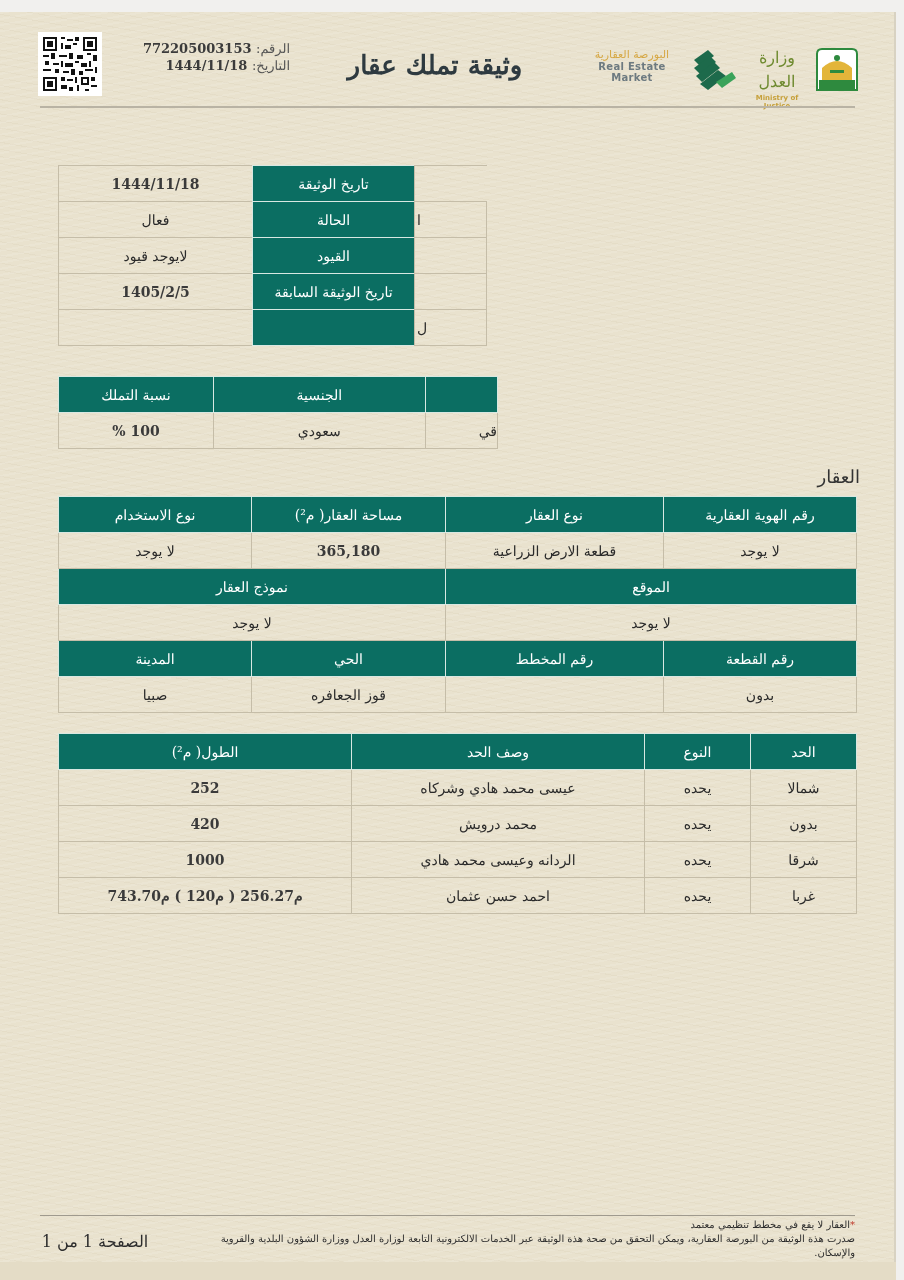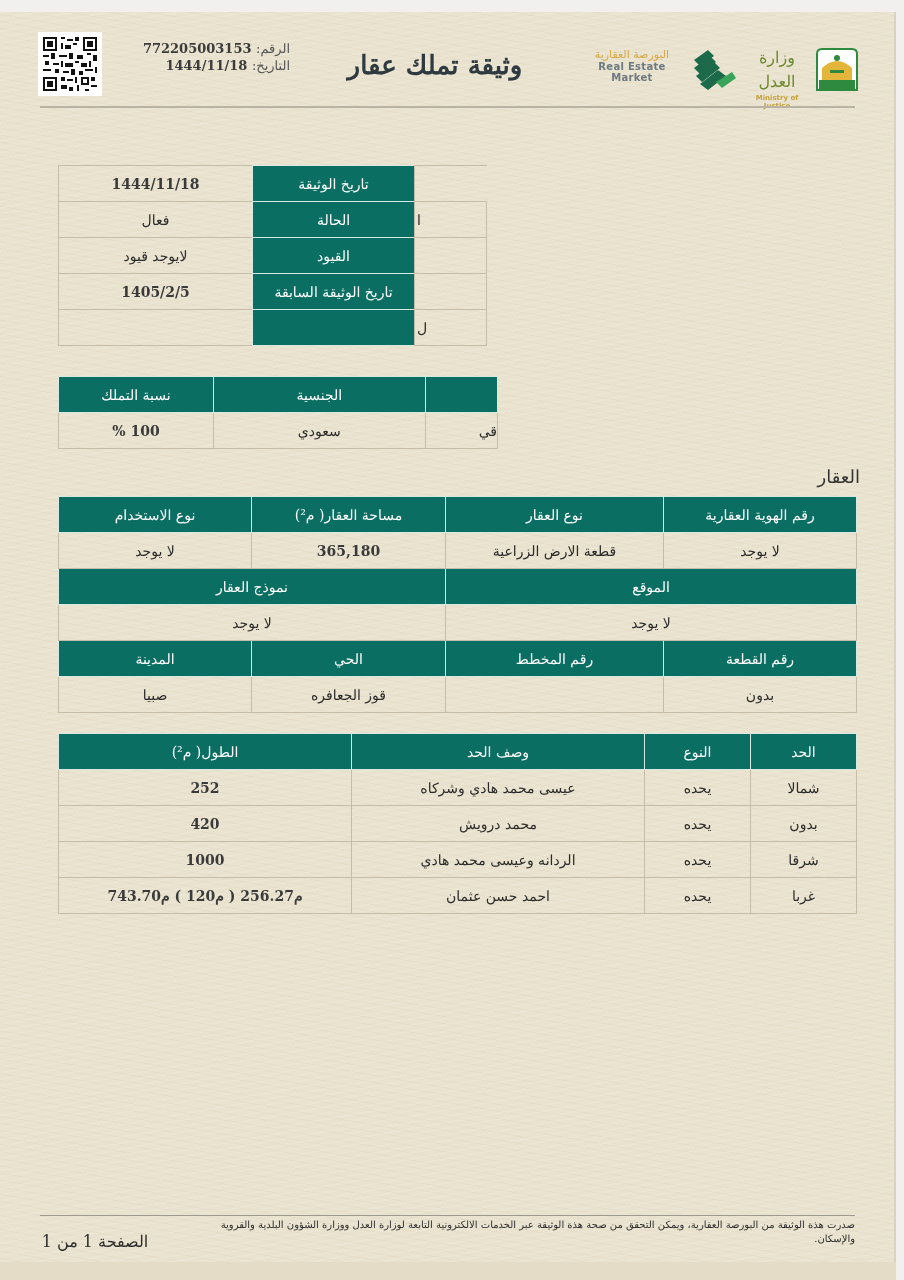--- a/index.html
+++ b/index.html
@@ -306,17 +306,20 @@
       <td class="v">يحده</td>
       <td class="v">احمد حسن عثمان</td>
       <td class="num" style="direction:ltr;">743.70م256.27 ( م120 ) م</td>
     </tr>
   </tbody>
     </table>
 
 
   <div class="abs hr-bot"></div>
   <div class="abs foot-note">
+    <div>
+      <span class="star">*</span><span>العقار لا يقع في مخطط تنظيمي معتمد</span>
+    </div>
     <div>صدرت هذة الوثيقة من البورصة العقارية، ويمكن التحقق من صحة هذة الوثيقة عبر الخدمات الالكترونية التابعة لوزارة العدل ووزارة الشؤون البلدية والقروية والإسكان.</div>
   </div>
   <div class="abs page-num">الصفحة 1 من 1</div>
   <div class="abs bottom-band"></div>
 </div>
 
 </body></html>

